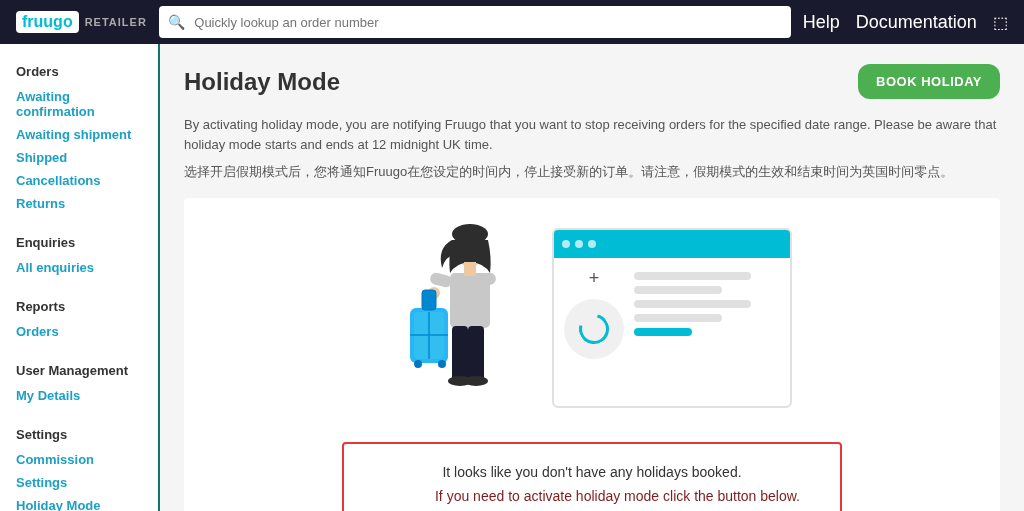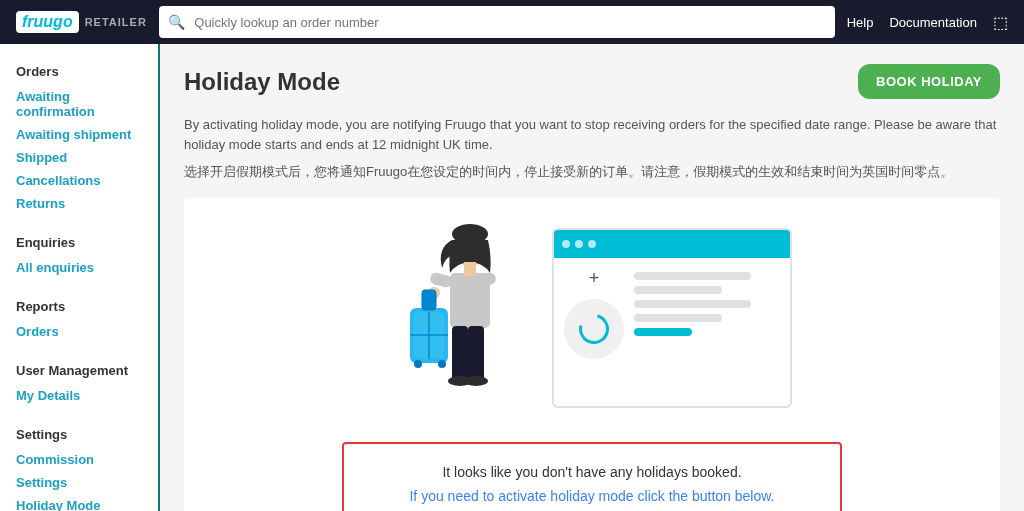--- a/index.html
+++ b/index.html
@@ -27,21 +27,20 @@
       background: white;
       border-radius: 4px;
       padding: 2px 6px;
       display: flex;
       align-items: center;
     }
     .logo-text {
       color: #00bcd4;
       font-size: 16px;
       font-weight: bold;
-      font-style: italic;
     }
     .retailer-label {
       color: #aaa;
       font-size: 11px;
       text-transform: uppercase;
       letter-spacing: 1px;
     }
     .search-bar {
       flex: 1;
       display: flex;
@@ -61,21 +60,21 @@
       background: transparent;
     }
     .search-icon-char { color: #999; font-size: 14px; }
     .header-links {
       display: flex;
       align-items: center;
       gap: 16px;
     }
     .header-link {
       color: white;
-      font-size: 13px;
+      font-size: 18px;
       cursor: pointer;
       text-decoration: none;
     }
     .header-icon {
       color: white;
       font-size: 16px;
       cursor: pointer;
     }
 
     
@@ -253,22 +252,23 @@
       text-align: center;
       width: 500px;
     }
     .no-holidays-text {
       font-size: 14px;
       color: #333;
       margin-bottom: 8px;
     }
     .no-holidays-subtext {
       font-size: 14px;
-      color: #3b82f6;
+      color: #7f1d1d;
       margin-bottom: 16px;
+      text-align: right;
     }
   </style>
 </head>
 <body>
 
 <div class="header">
   <div class="logo-area">
     <div class="logo-img">
       <span class="logo-text">fruugo</span>
     </div>

